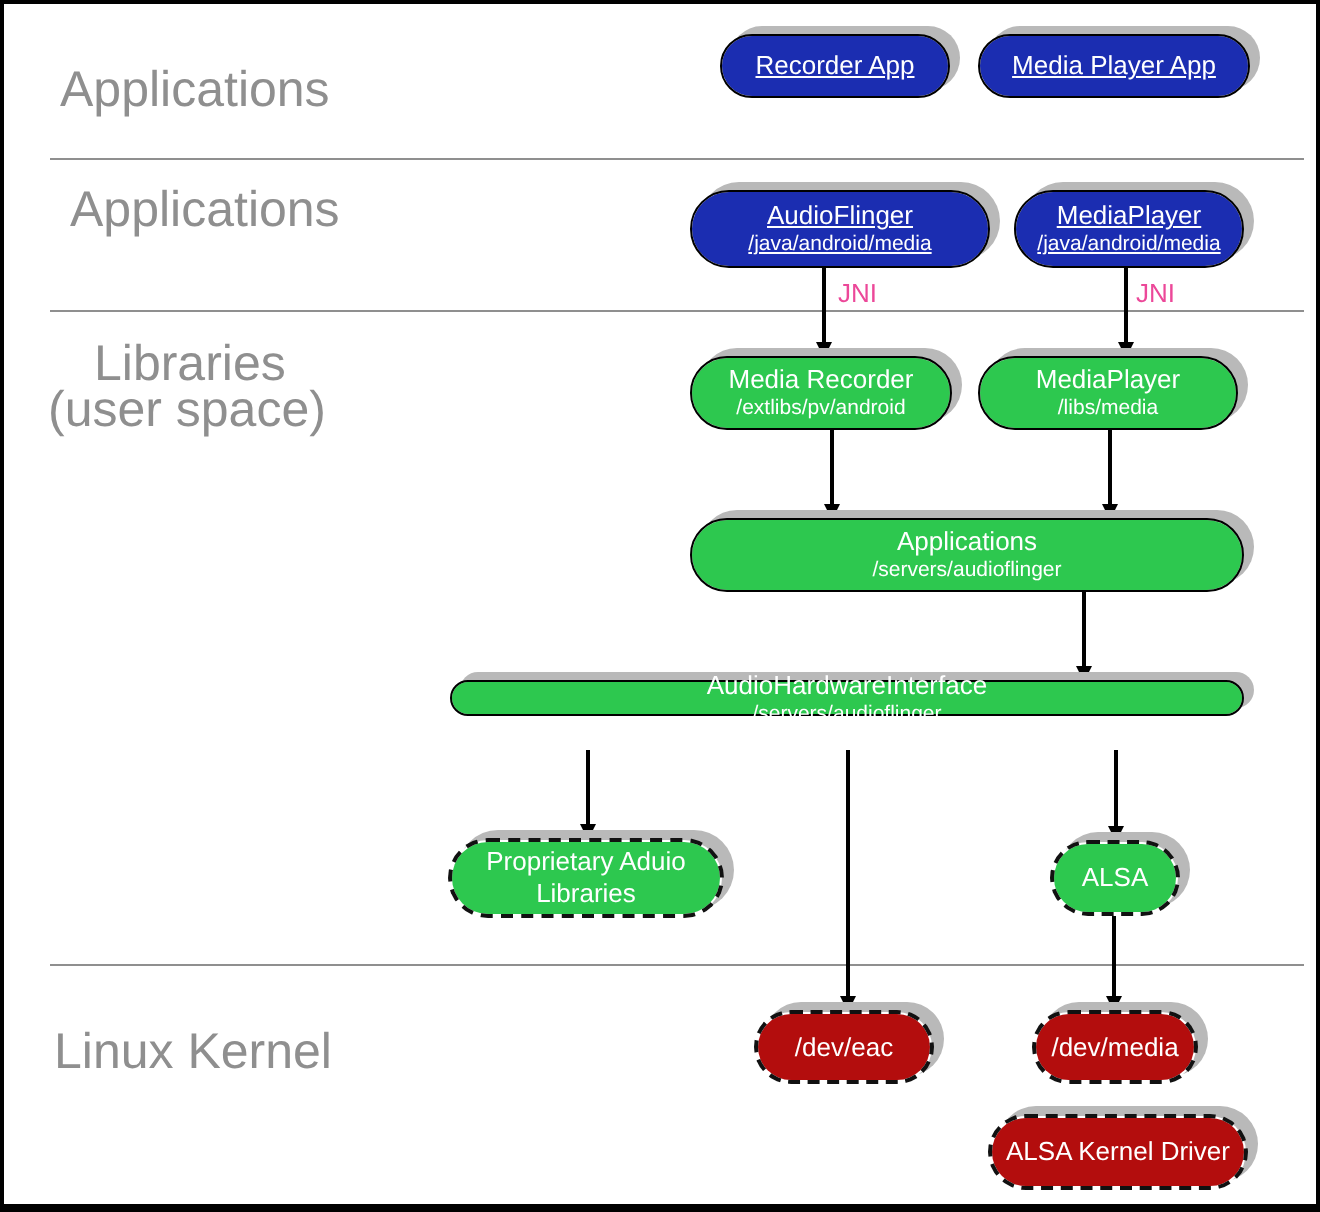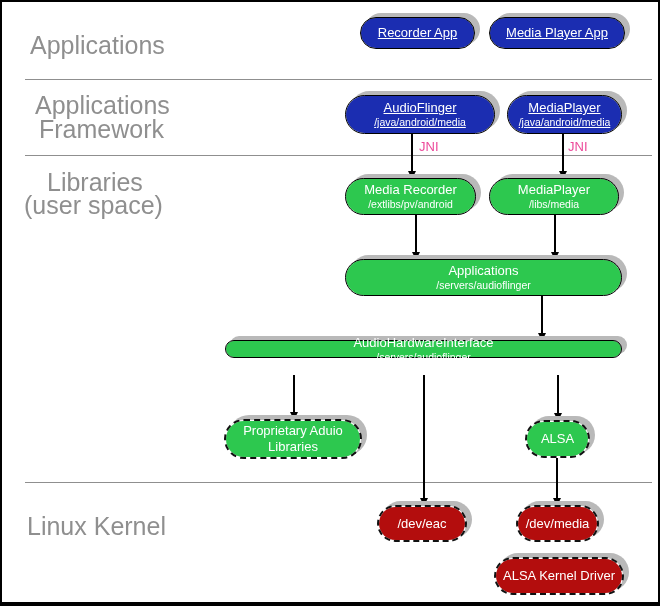--- a/index.html
+++ b/index.html
@@ -41,21 +41,20 @@
 <body>
 
 <div class="frame">
 
   <div class="divider" style="top:77px"></div>
   <div class="divider" style="top:153px"></div>
   <div class="divider" style="top:480px"></div>
 
   <div class="layer-label" style="left:28px;top:31px">Applications</div>
   <div class="layer-label" style="left:33px;top:91px">Applications</div>
-  <div class="layer-label" style="left:37px;top:115px">Framework</div>
   <div class="layer-label" style="left:45px;top:168px">Libraries</div>
   <div class="layer-label" style="left:22px;top:191px">(user space)</div>
   <div class="layer-label" style="left:25px;top:512px">Linux Kernel</div>
 
   <div class="pill blue" style="left:358px;top:15px;width:115px;height:32px">
     <span class="t">Recorder App</span>
   </div>
   <div class="pill blue" style="left:487px;top:15px;width:136px;height:32px">
     <span class="t">Media Player App</span>
   </div>

